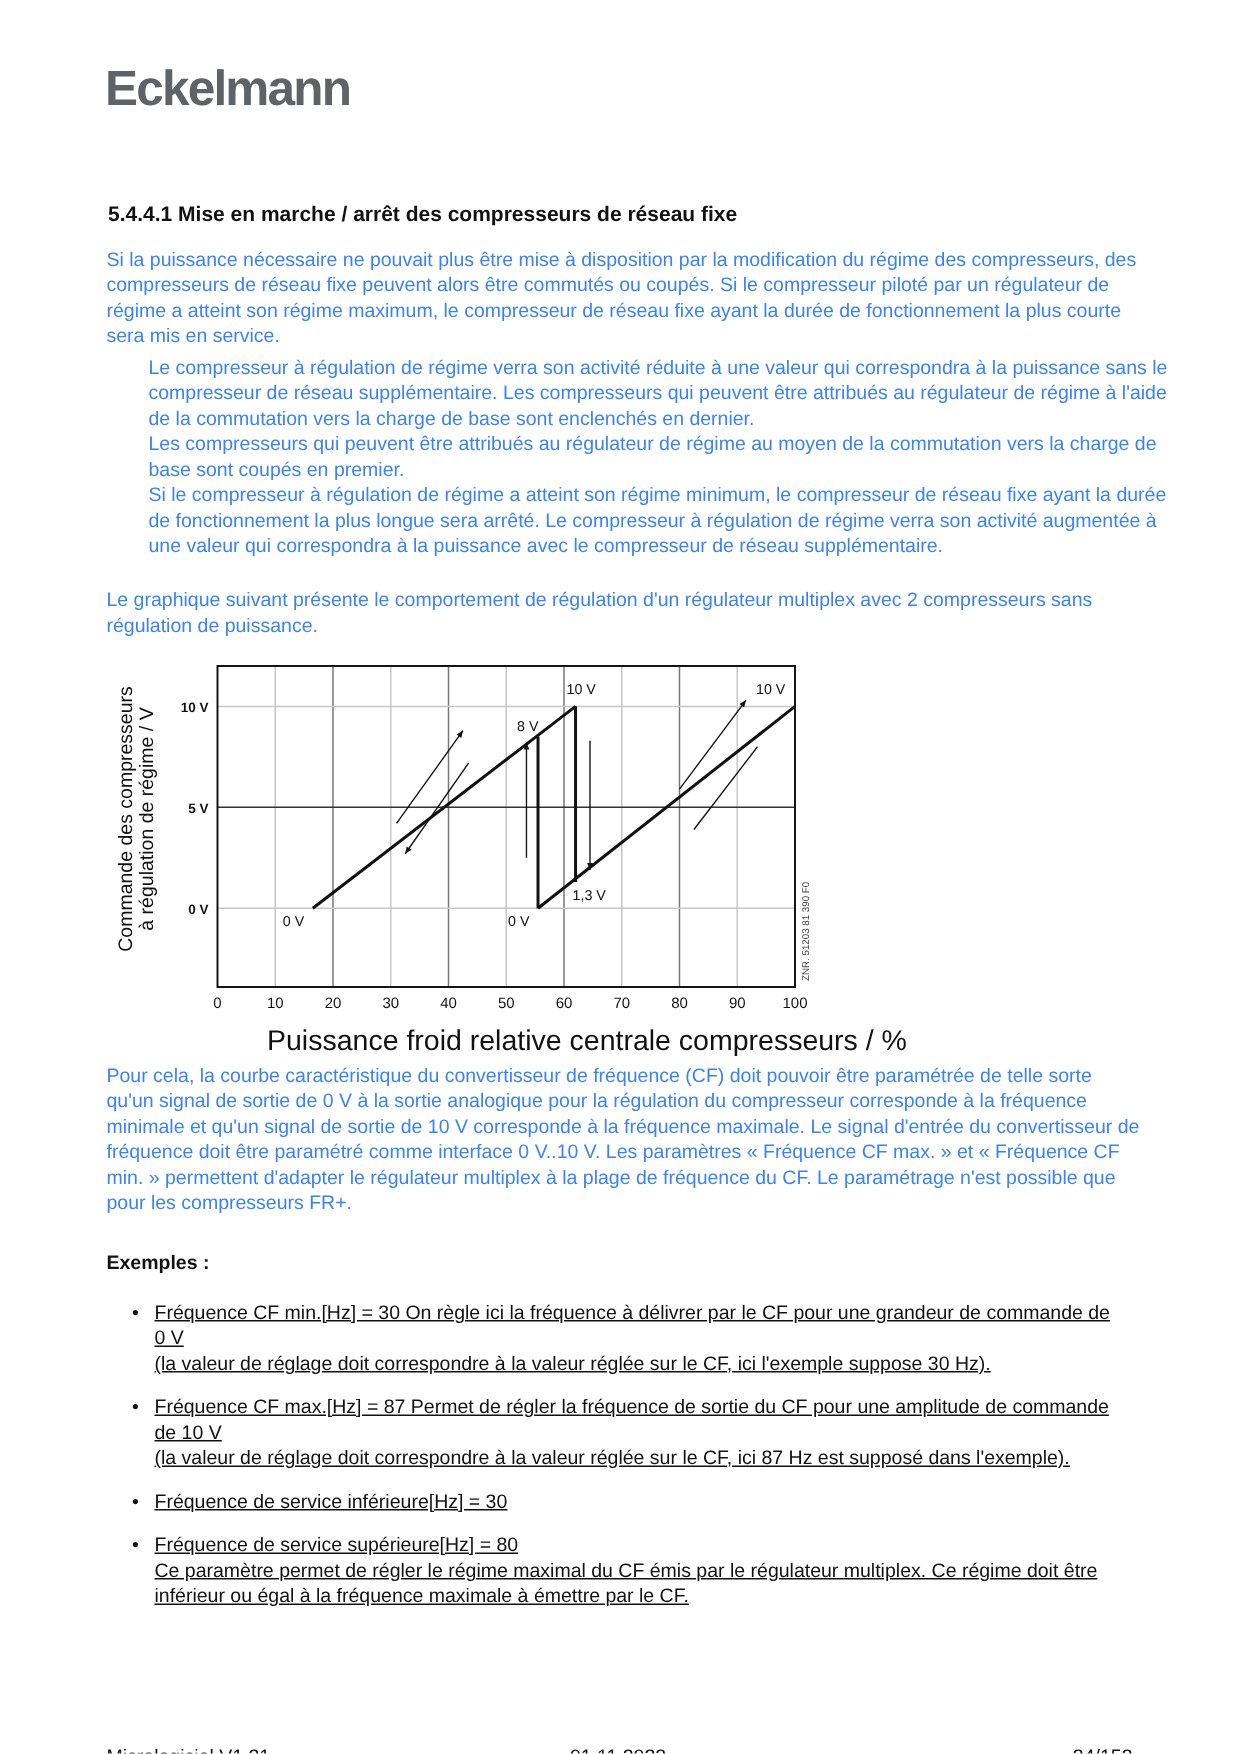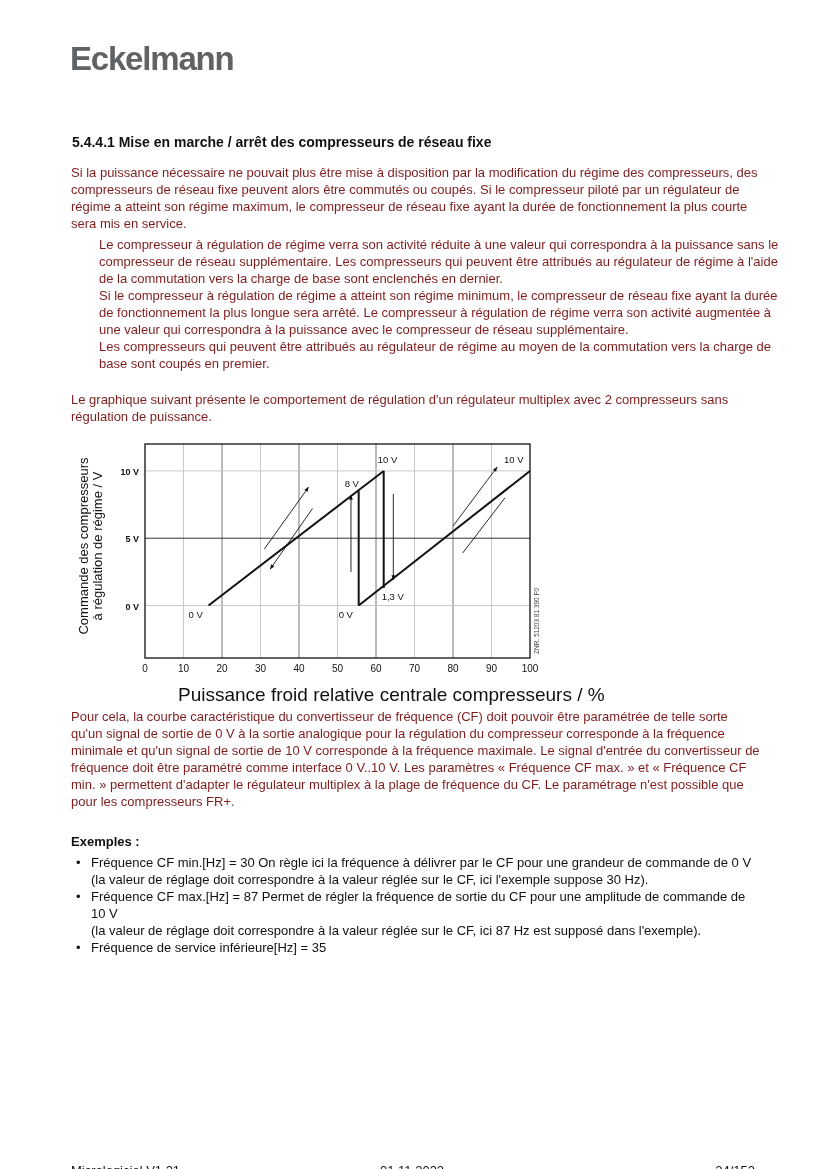--- a/index.html
+++ b/index.html
@@ -1,45 +1,45 @@
 <!DOCTYPE html>
 <html><head>
 <meta charset="utf-8">
 <style>
   html, body { margin:0; padding:0; background:#ffffff; }
   body { width:827px; height:1169px; position:relative; overflow:hidden;
          font-family:"Liberation Sans", sans-serif; color:#111; }
   .logo { position:absolute; left:70px; top:40px; font-family:"Liberation Sans", sans-serif;
           font-weight:bold; font-size:33px; color:#5f6366; letter-spacing:-1.2px; }
   .heading { position:absolute; left:72px; top:134px; font-weight:bold; font-size:14px; color:#111; }
-  .para { position:absolute; left:71px; width:690px; font-size:13px; line-height:17px; color:#7f1d1d; }
+  .para { position:absolute; left:71px; width:690px; font-size:13px; line-height:17px; color:#3b82f6; }
   .para p { margin:0; }
   #chart { position:absolute; left:70px; top:440px; }
   .chart-xlabel { position:absolute; left:178px; top:684px; font-size:19px; color:#111; }
   .ex-title { position:absolute; left:71px; top:834px; font-weight:bold; font-size:13px; }
   .ex-list { position:absolute; left:71px; top:854px; width:690px; margin:0; padding:0; list-style:none; font-size:13px; line-height:17px; }
-  .ex-list li { position:relative; padding-left:20px; margin:0; }
+  .ex-list li { position:relative; padding-left:20px; margin:12px;text-decoration:underline; }
   .ex-list li::before { content:"•"; position:absolute; left:5px; top:0; }
   .ex-list .sub { display:block; }
   .footer { position:absolute; top:1123px; font-size:13px; color:#111;margin-top:40px; }
 </style>
 </head>
 <body>
 
 <div class="logo">Eckelmann</div>
 
 <div class="heading">5.4.4.1  Mise en marche / arrêt des compresseurs de réseau fixe</div>
 
 <div class="para" style="top:164px;">
   <p>Si la puissance nécessaire ne pouvait plus être mise à disposition par la modification du régime des compresseurs, des compresseurs de réseau fixe peuvent alors être commutés ou coupés. Si le compresseur piloté par un régulateur de régime a atteint son régime maximum, le compresseur de réseau fixe ayant la durée de fonctionnement la plus courte sera mis en service.</p>
 </div>
 <div class="para" style="top:236px;margin-left:28px;">
   <p>Le compresseur à régulation de régime verra son activité réduite à une valeur qui correspondra à la puissance sans le compresseur de réseau supplémentaire. Les compresseurs qui peuvent être attribués au régulateur de régime à l'aide de la commutation vers la charge de base sont enclenchés en dernier.</p>
+  <p>Les compresseurs qui peuvent être attribués au régulateur de régime au moyen de la commutation vers la charge de base sont coupés en premier.</p>
   <p>Si le compresseur à régulation de régime a atteint son régime minimum, le compresseur de réseau fixe ayant la durée de fonctionnement la plus longue sera arrêté. Le compresseur à régulation de régime verra son activité augmentée à une valeur qui correspondra à la puissance avec le compresseur de réseau supplémentaire.</p>
-  <p>Les compresseurs qui peuvent être attribués au régulateur de régime au moyen de la commutation vers la charge de base sont coupés en premier.</p>
 </div>
 <div class="para" style="top:391px;">
   <p>Le graphique suivant présente le comportement de régulation d'un régulateur multiplex avec 2 compresseurs sans régulation de puissance.</p>
 </div>
 
 <svg id="chart" width="480" height="240">
   <g id="grid-layer">
       <line x1="113.5" x2="113.5" y1="4" y2="218" stroke="#c8c8c8" stroke-width="1"></line>
       <line x1="152" x2="152" y1="4" y2="218" stroke="#777" stroke-width="1"></line>
       <line x1="190.5" x2="190.5" y1="4" y2="218" stroke="#c8c8c8" stroke-width="1"></line>
@@ -113,19 +113,23 @@
 <ul class="ex-list">
   <li>
     <span>Fréquence CF min.[Hz] = 30 On règle ici la fréquence à délivrer par le CF pour une grandeur de commande de 0 V</span>
     <span class="sub">(la valeur de réglage doit correspondre à la valeur réglée sur le CF, ici l'exemple suppose 30 Hz).</span>
   </li>
   <li>
     <span>Fréquence CF max.[Hz] = 87 Permet de régler la fréquence de sortie du CF pour une amplitude de commande de 10 V</span>
     <span class="sub">(la valeur de réglage doit correspondre à la valeur réglée sur le CF, ici 87 Hz est supposé dans l'exemple).</span>
   </li>
   <li>
-    <span>Fréquence de service inférieure[Hz] = 35</span>
+    <span>Fréquence de service inférieure[Hz] = 30</span>
+  </li>
+  <li>
+    <span>Fréquence de service supérieure[Hz] = 80</span>
+    <span class="sub">Ce paramètre permet de régler le régime maximal du CF émis par le régulateur multiplex. Ce régime doit être inférieur ou égal à la fréquence maximale à émettre par le CF.</span>
   </li>
 </ul>
 
 <div class="footer" style="left:71px;">Micrologiciel V1.21</div>
 <div class="footer" style="left:380px;">01.11.2022</div>
 <div class="footer" style="right:72px;">34/153</div>
 
 </body></html>

